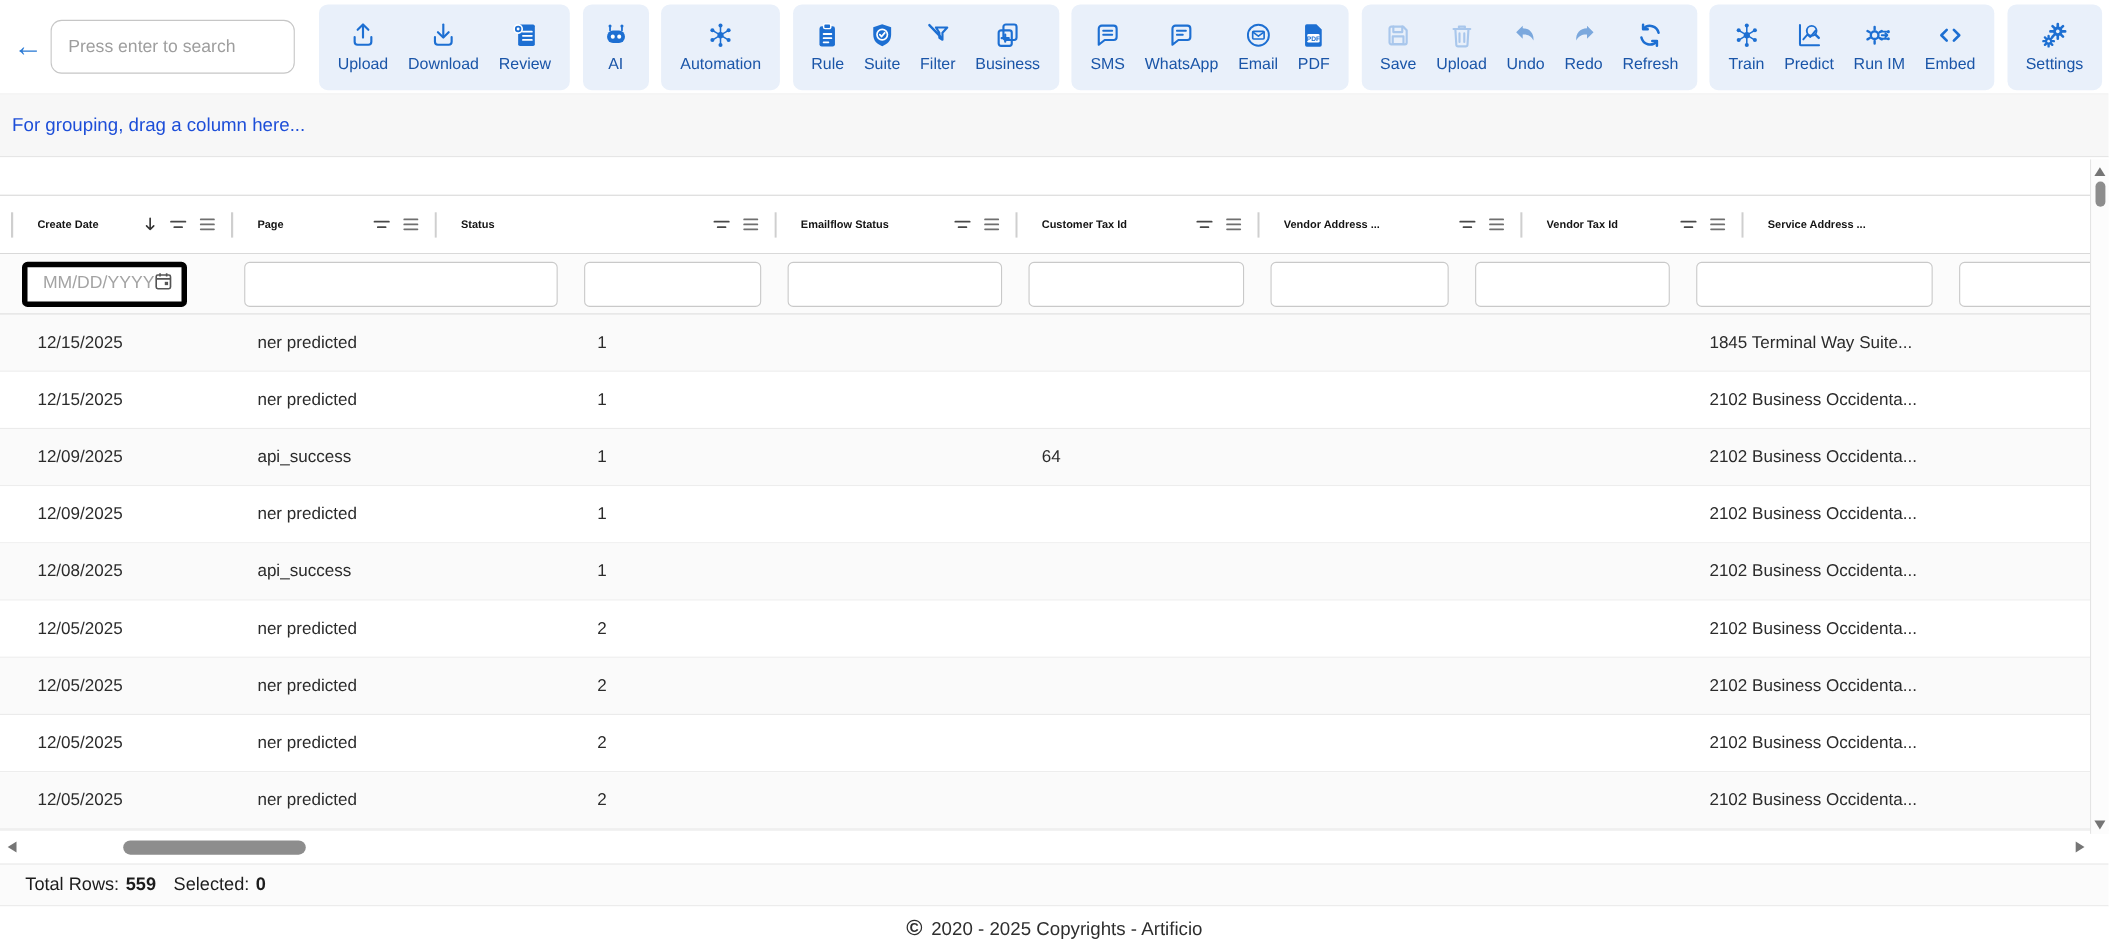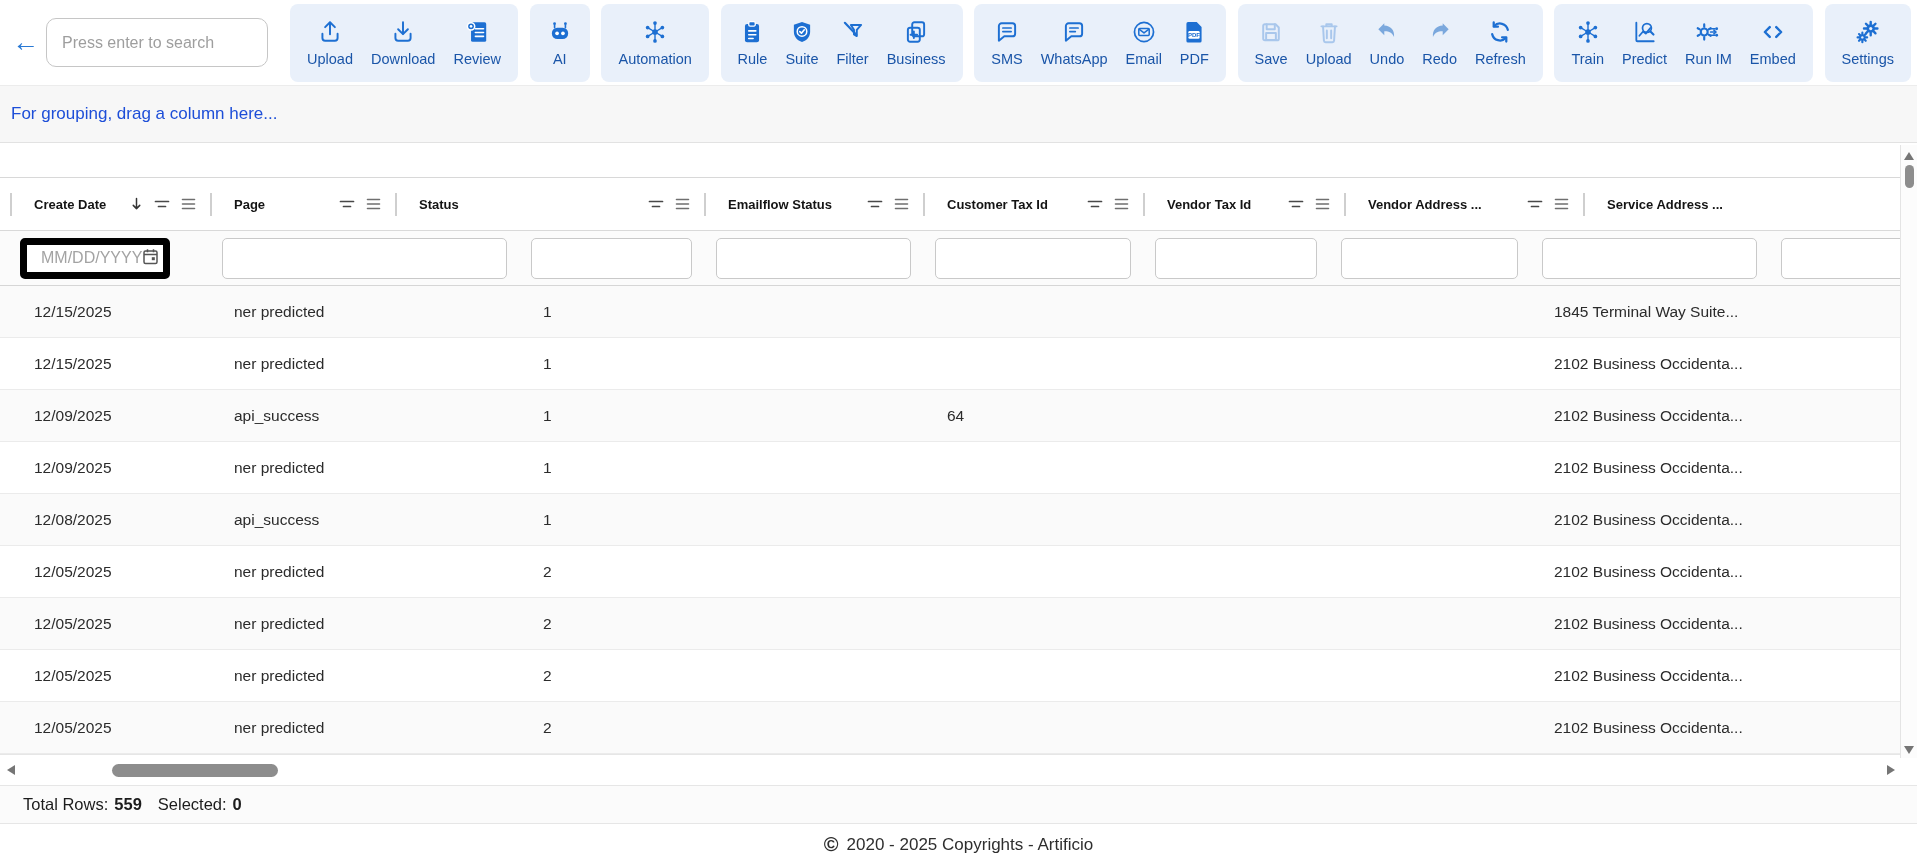--- a/index.html
+++ b/index.html
@@ -30,34 +30,34 @@
   .grouping-bar { height:57px; background:#f7f7f7; border-bottom:1px solid #e2e2e2;
                   display:flex; align-items:center; padding-left:11px; }
   .grouping-bar span { font-size:17px; color:#1d4ed8; }
   .white-band { height:34px; background:#fff; }
 
   
   .grid-clip { width:1900px; overflow:hidden; border-top:1px solid #d8d8d8; position:relative; }
   .rowline { display:flex; width:1980px; padding-left:10px; }
   .header-row { height:53px; border-bottom:1px solid #d9d9d9; background:#fff; }
   .hcell { position:relative; display:flex; align-items:center; padding-left:24px;
-           font-size:13px; font-weight:bold; color:#141414; flex:none; overflow:hidden; }
+           font-size:10px; font-weight:bold; color:#141414; flex:none; overflow:hidden; }
   .hcell::before { content:''; position:absolute; left:0; top:15px; height:23px; width:2px;
                    background:#cfcfcf; }
   .hlabel { white-space:nowrap; overflow:hidden; }
   .hicons { margin-left:auto; display:flex; align-items:center; gap:11px; padding:0 14px 0 8px; }
   .hicons span { display:flex; align-items:center; cursor:pointer; }
 
   .filter-row { height:55px; background:#fbfbfb; border-bottom:1px solid #d6d6d6;
                 align-items:center; }
   .fcell { flex:none; display:flex; align-items:center; }
   .finput { height:41px; width:calc(100% - 24px); margin:0 12px; border:1px solid #c9c9c9;
             border-radius:5px; background:#fff; font-size:15px; padding:0 10px; outline:none;
             font-family:"Liberation Sans", sans-serif; }
-  .date-input { height:41px; width:150px; margin-left:10px; border:7px solid #000000;
+  .date-input { height:41px; width:150px; margin-left:10px; border:5px solid #000000;
                 border-radius:5px; background:#fff; display:flex; align-items:center;
                 justify-content:space-between; padding:0 10px 0 14px; cursor:text; }
   .date-ph { color:#a3a3a3; font-size:16px; }
 
   .grow { height:52px; border-bottom:1px solid #ebebeb; background:#fff; align-items:center; cursor:pointer; }
   .grow:nth-child(odd) { background:#fafafa; }
   .gcell { flex:none; padding-left:24px; font-size:15.5px; color:#2b2b2b;
            white-space:nowrap; overflow:hidden; }
 
   
@@ -442,37 +442,37 @@
                 <path d="M1.5 3.5h13M4.5 8.5h7" stroke="#484848" stroke-width="1.7" stroke-linecap="round"></path>
               </svg>
             </span>
             <span>
               <svg width="15" height="14" viewBox="0 0 15 14" fill="none">
                 <path d="M1.5 2.5h12M1.5 7h12M1.5 11.5h12" stroke="#6f6f6f" stroke-width="1.6" stroke-linecap="round"></path>
               </svg>
             </span>
           </span>
         </div>
+        <div class="hcell" style="width: 239px;">
+          <span class="hlabel">Vendor Address ...</span>
+          <span class="hicons">
+            <span>
+              <svg width="16" height="12" viewBox="0 0 16 12" fill="none">
+                <path d="M1.5 3.5h13M4.5 8.5h7" stroke="#484848" stroke-width="1.7" stroke-linecap="round"></path>
+              </svg>
+            </span>
+            <span>
+              <svg width="15" height="14" viewBox="0 0 15 14" fill="none">
+                <path d="M1.5 2.5h12M1.5 7h12M1.5 11.5h12" stroke="#6f6f6f" stroke-width="1.6" stroke-linecap="round"></path>
+              </svg>
+            </span>
+          </span>
+        </div>
         <div class="hcell" style="width: 201px;">
           <span class="hlabel">Vendor Tax Id</span>
-          <span class="hicons">
-            <span>
-              <svg width="16" height="12" viewBox="0 0 16 12" fill="none">
-                <path d="M1.5 3.5h13M4.5 8.5h7" stroke="#484848" stroke-width="1.7" stroke-linecap="round"></path>
-              </svg>
-            </span>
-            <span>
-              <svg width="15" height="14" viewBox="0 0 15 14" fill="none">
-                <path d="M1.5 2.5h12M1.5 7h12M1.5 11.5h12" stroke="#6f6f6f" stroke-width="1.6" stroke-linecap="round"></path>
-              </svg>
-            </span>
-          </span>
-        </div>
-        <div class="hcell" style="width: 239px;">
-          <span class="hlabel">Vendor Address ...</span>
           <span class="hicons">
             <span>
               <svg width="16" height="12" viewBox="0 0 16 12" fill="none">
                 <path d="M1.5 3.5h13M4.5 8.5h7" stroke="#484848" stroke-width="1.7" stroke-linecap="round"></path>
               </svg>
             </span>
             <span>
               <svg width="15" height="14" viewBox="0 0 15 14" fill="none">
                 <path d="M1.5 2.5h12M1.5 7h12M1.5 11.5h12" stroke="#6f6f6f" stroke-width="1.6" stroke-linecap="round"></path>
               </svg>

